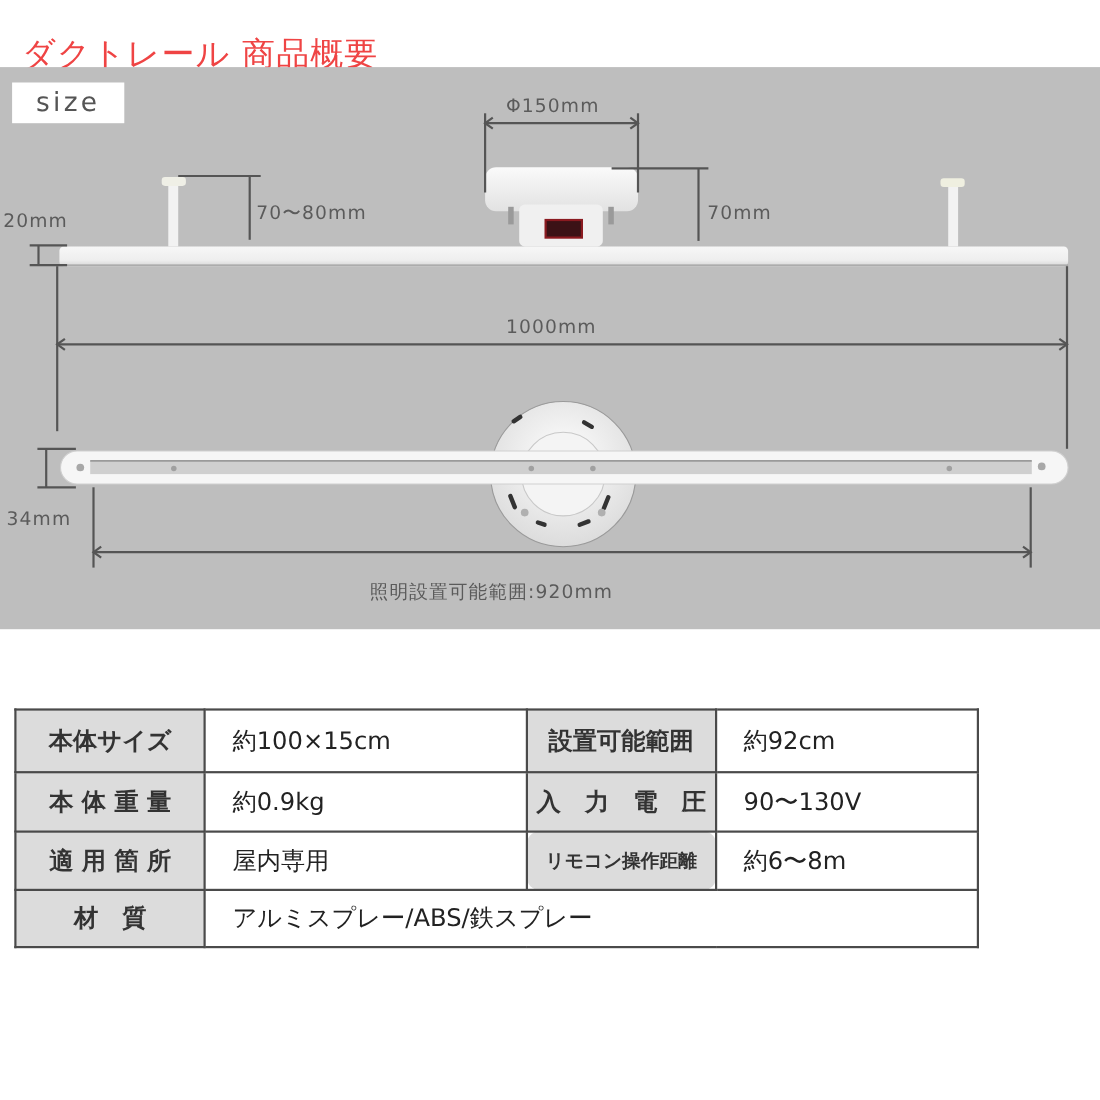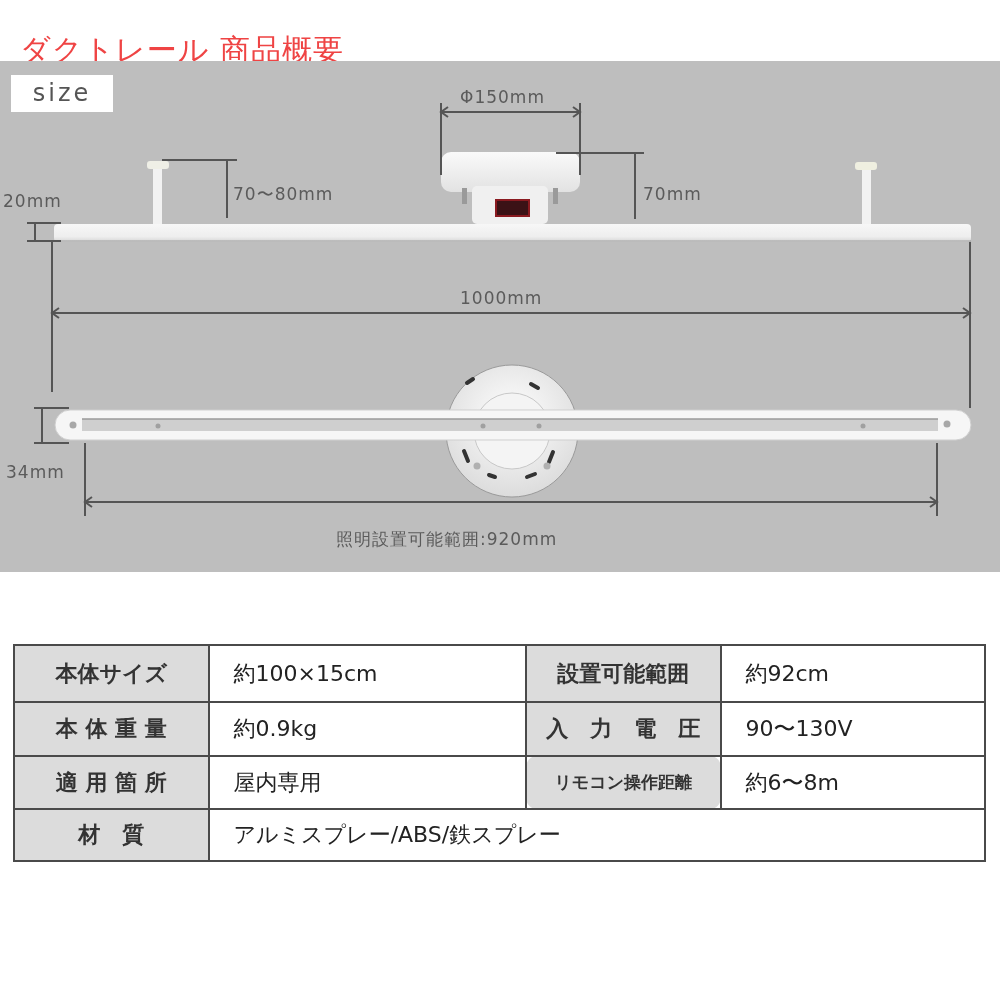--- a/index.html
+++ b/index.html
@@ -21,21 +21,21 @@
       background: #ffffff; color: #555; font-size: 24px; letter-spacing: 3px;
       text-align: center; line-height: 37px;
     }
     .dim-label {
       position: absolute; font-size: 17px; color: #5b5b5b; letter-spacing: 1px;
       white-space: nowrap; line-height: 20px;
     }
     .diagram-svg { position: absolute; left: 0; top: 0; }
 
     .spec-table {
-      position: absolute; left: 13px; top: 644px; width: 973px;
+      position: absolute; left: 13px; top: 644px; width: 877px;
       border-collapse: collapse;
       font-family: "DejaVu Sans", sans-serif;
     }
     .spec-table td {
       border: 2px solid #4a4a4a; height: 50px; padding: 0; font-size: 22px; color: #222;
     }
     .spec-table td.lbl {
       background: #dcdcdc; text-align: center; font-weight: bold; color: #333;
     }
     .spec-table td.lbl.small { font-size: 17px; border-radius: 11px; }

